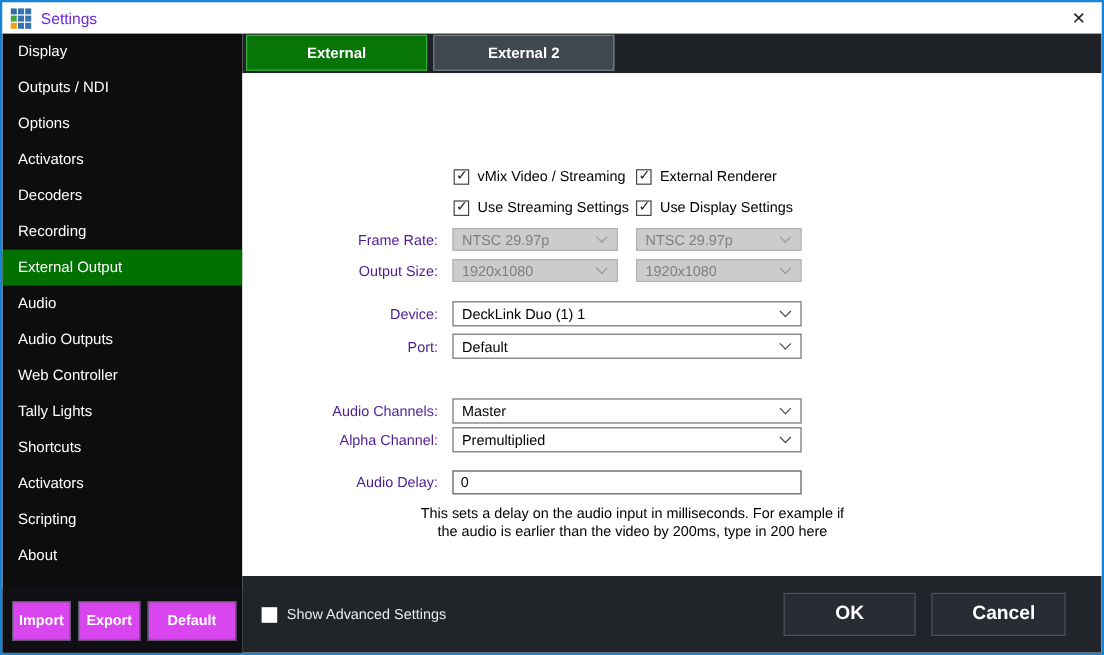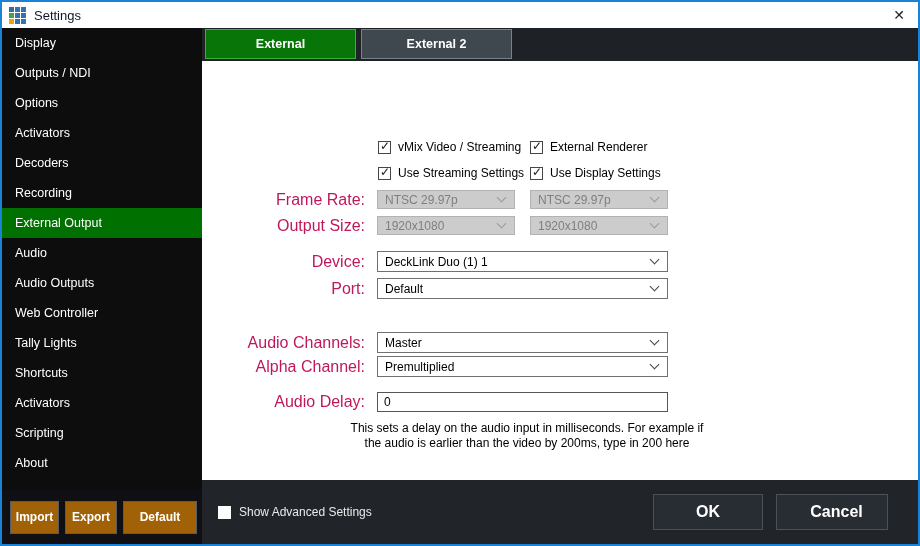--- a/index.html
+++ b/index.html
@@ -18,21 +18,21 @@
   .titlebar {
     height:26px; background:#ffffff; flex:0 0 26px;
     display:flex; align-items:center; padding-left:7px;
   }
   .app-icon { width:17px; height:17px; display:grid;
     grid-template-columns:repeat(3,5px); grid-template-rows:repeat(3,5px); gap:1px; }
   .app-icon span { width:5px; height:5px; background:#3572b0; }
   .app-icon span.c-teal  { background:#2f6f9f; }
   .app-icon span.c-green { background:#48a23f; }
   .app-icon span.c-orange{ background:#f2a20c; }
-  .title-text { font-size:13px; color:#0f172a; margin-left:8px; }
+  .title-text { font-size:13px; color:#6d28d9; margin-left:8px; }
   .close-btn {
     margin-left:auto; width:38px; height:26px;
     display:flex; align-items:center; justify-content:center;
     font-size:14px; color:#222; cursor:default;
   }
 
   
   .body { flex:1; display:flex; min-height:0; }
 
   
@@ -41,42 +41,42 @@
   .nav-item {
     height:30px; display:flex; align-items:center;
     padding-left:13px; color:#ffffff; font-size:12.5px; cursor:default;
   }
   .nav-item.selected { background:#007000; }
   .sidebar-footer {
     height:54px; flex:0 0 54px; background:#101014;
     display:flex; align-items:center; gap:6px; padding-left:8px;
   }
   .side-btn {
-    height:33px; background:#a16207; border:1px solid #565c63;
+    height:33px; background:#d946ef; border:1px solid #565c63;
     color:#fff; font-weight:bold; font-size:12px;
     display:flex; align-items:center; justify-content:center; cursor:default;
   }
   .side-btn.import { width:49px; }
   .side-btn.export { width:52px; }
   .side-btn.default { width:74px; }
 
   
   .main { flex:1; display:flex; flex-direction:column; min-width:0; }
   .tabbar { height:33px; flex:0 0 33px; background:#1e2226; display:flex; align-items:flex-start; padding:1px 0 0 3px; gap:5px; }
   .tab {
     width:151px; height:30px; display:flex; align-items:center; justify-content:center;
     color:#fff; font-size:12.5px; font-weight:bold; cursor:default;
   }
   .tab.active { background:#077507; border:1px solid #3fae3f; }
   .tab.inactive { background:#3f474f; border:1px solid #79828b; }
 
   
   .content { flex:1; background:#ffffff; position:relative; font-size:12px; color:#000; }
   .row { position:absolute; left:0; display:flex; align-items:center; }
-  .flabel { width:163px; text-align:right; margin-right:12px; color:#be185d; font-size:16px; }
+  .flabel { width:163px; text-align:right; margin-right:12px; color:#4c1d95; font-size:12px; }
 
   .combo {
     height:21px; background:#fff; border:1px solid #707070;
     display:flex; align-items:center; padding:0 22px 0 7px;
     font-size:12px; color:#000; position:relative; cursor:default;
     white-space:nowrap; overflow:hidden;
   }
   .combo .chev {
     position:absolute; right:9px; top:50%;
     width:7px; height:7px; margin-top:-6px;

